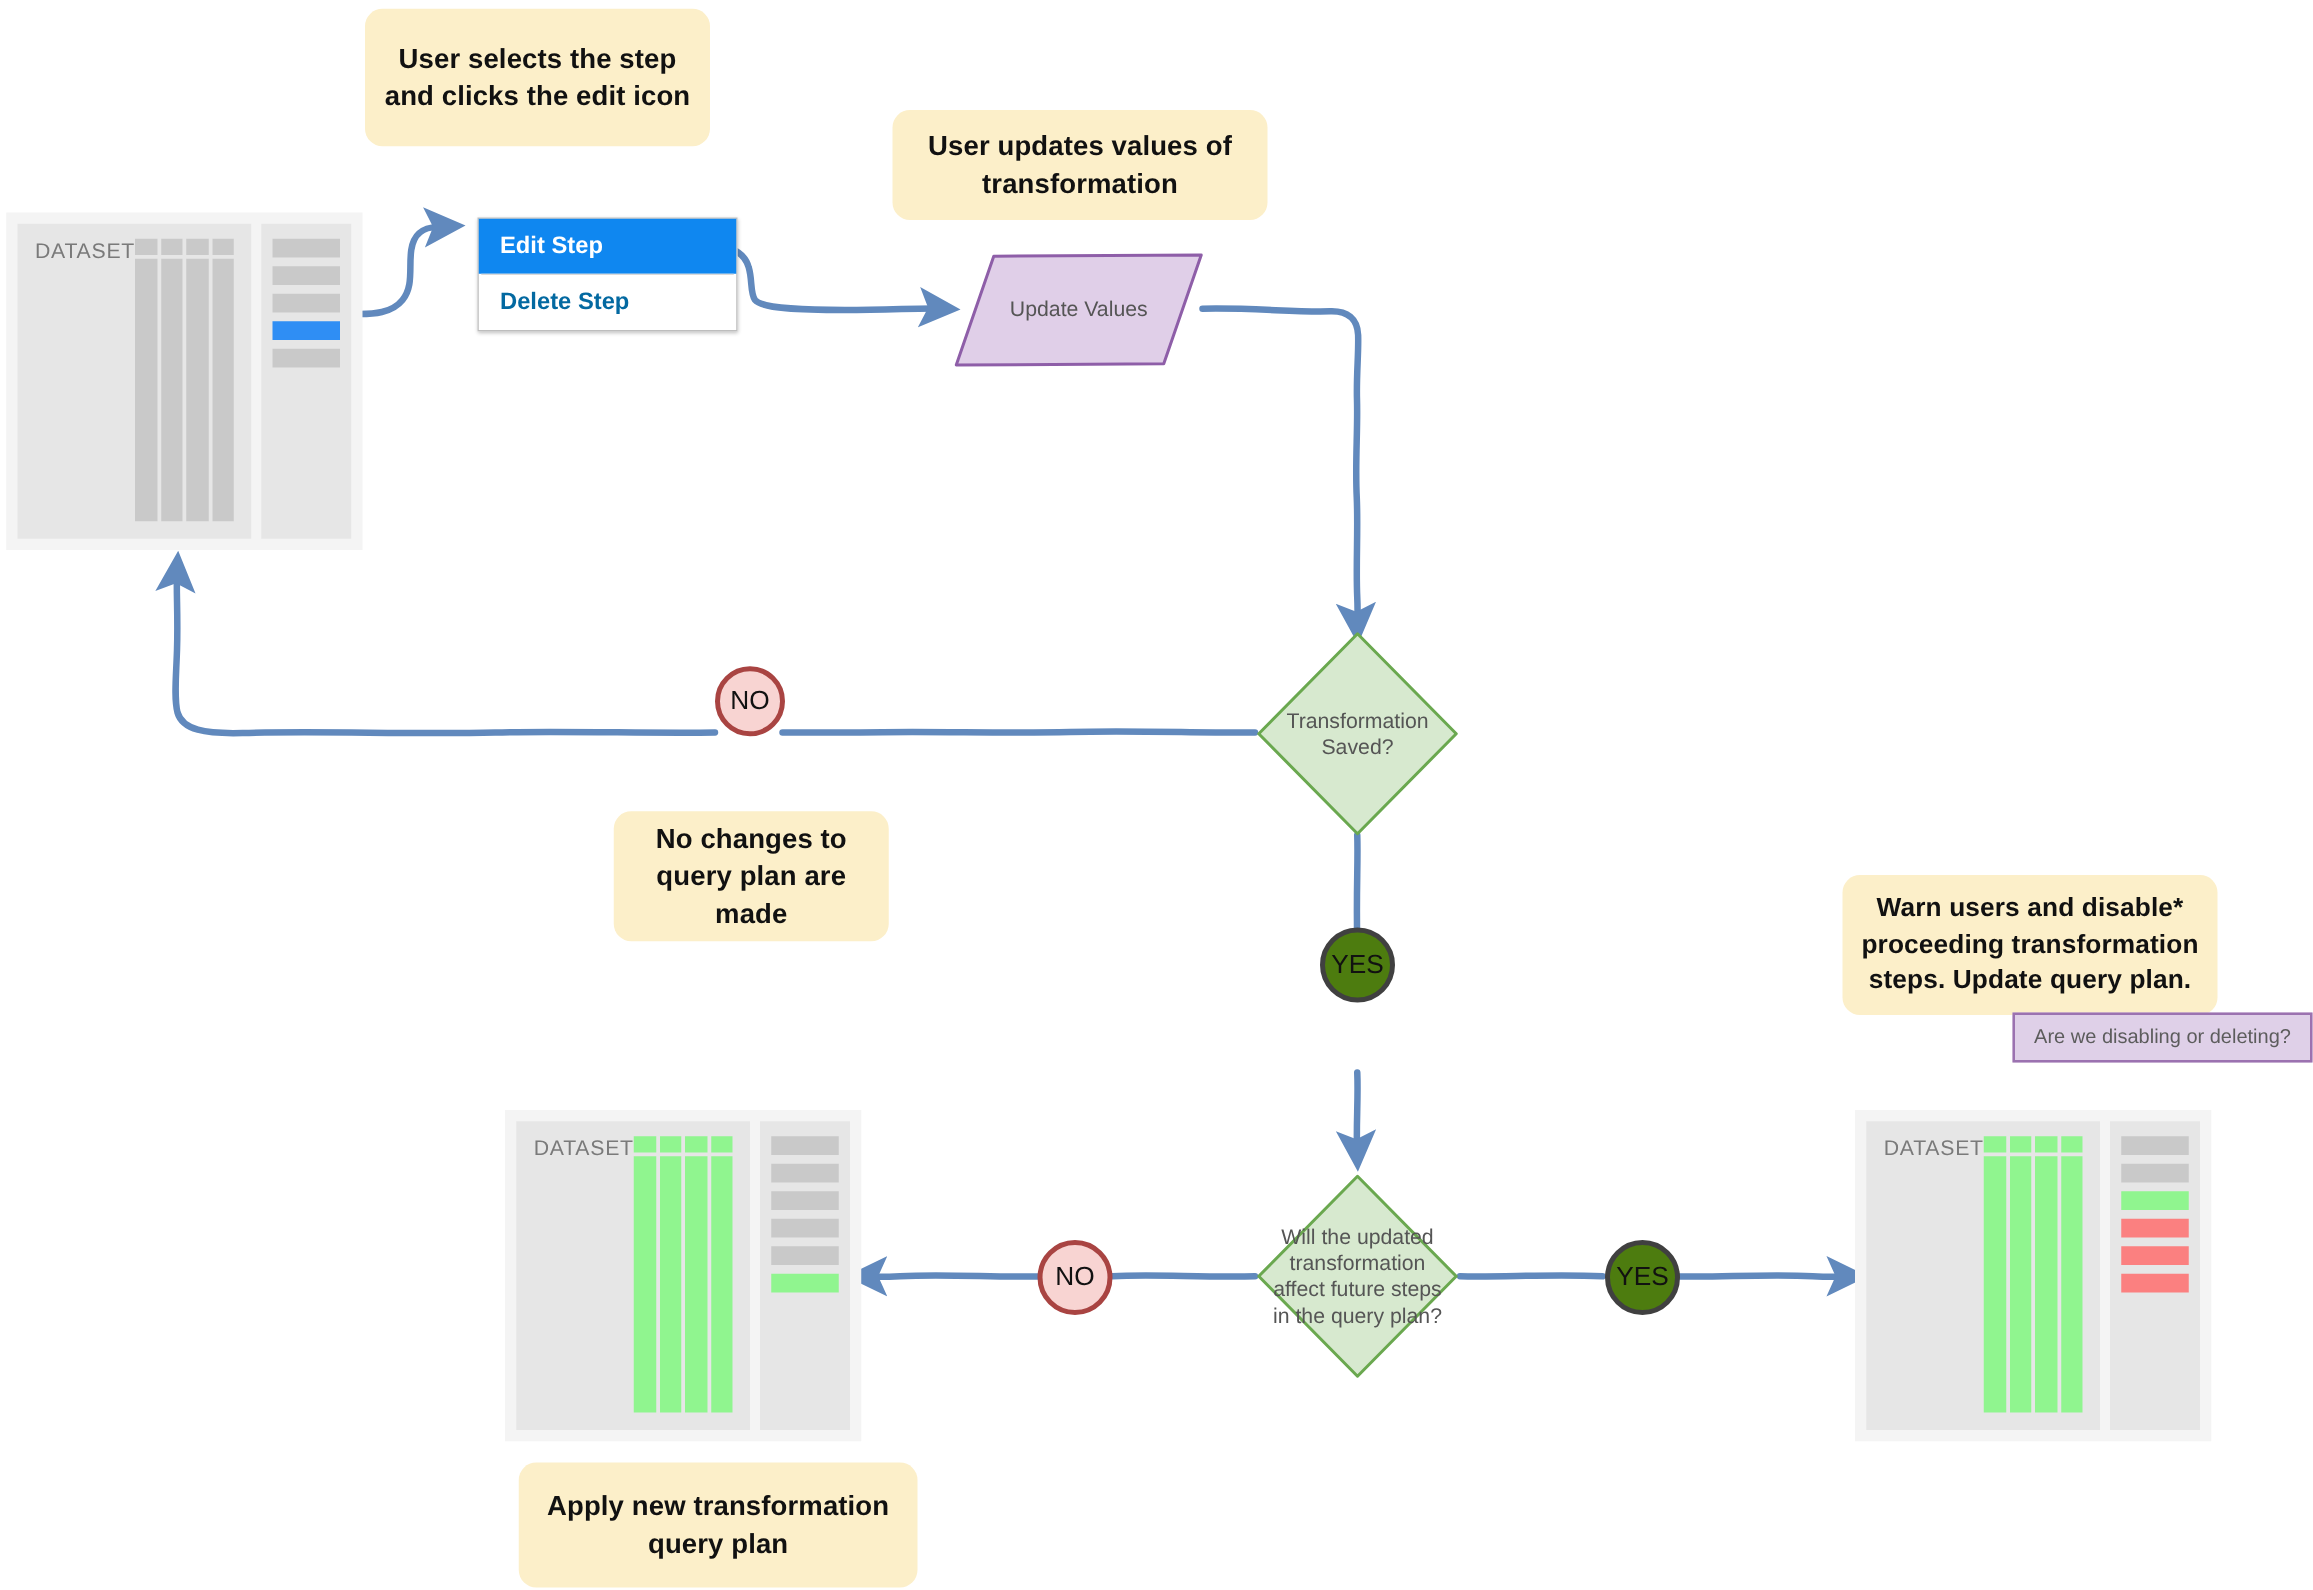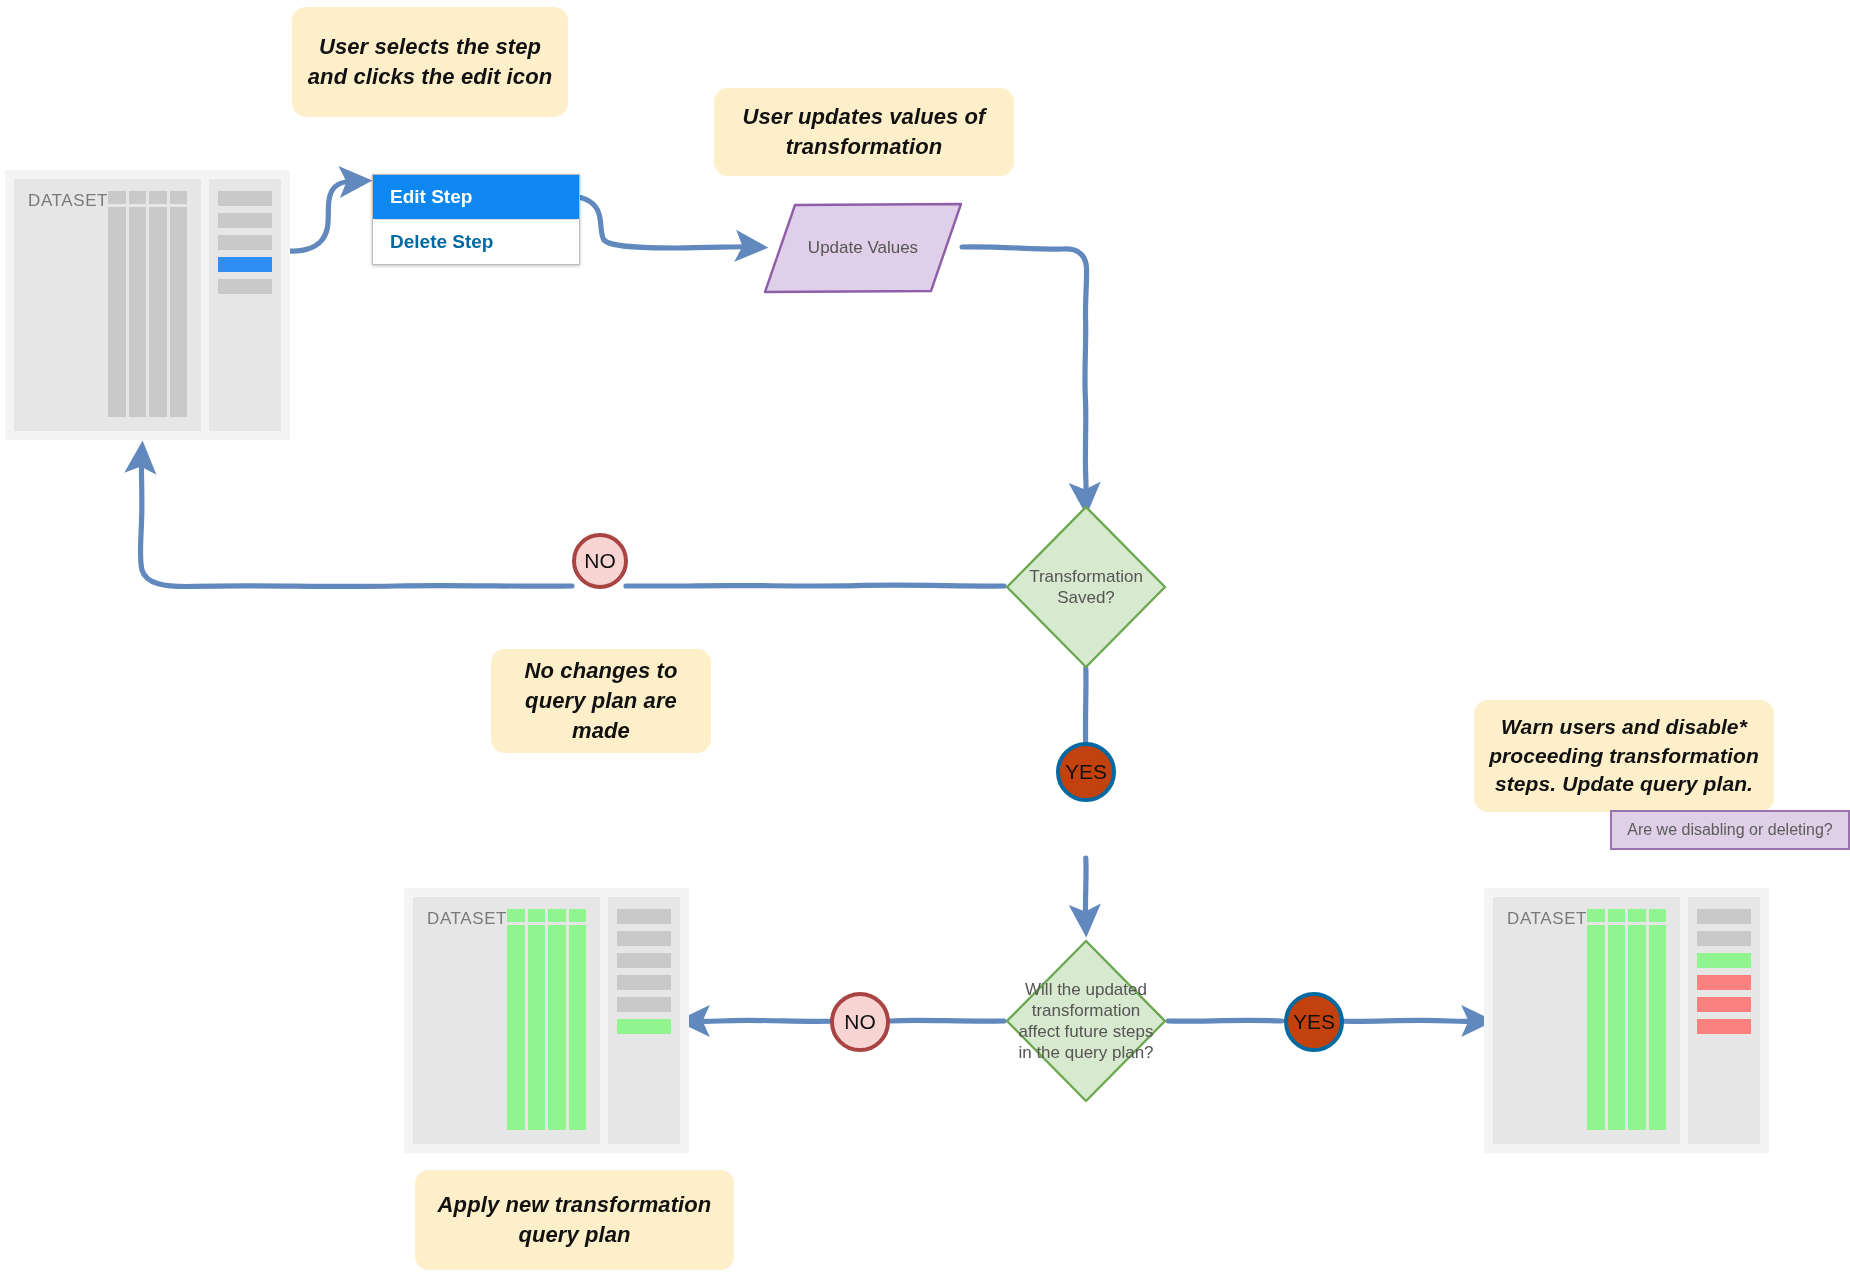--- a/index.html
+++ b/index.html
@@ -17,21 +17,20 @@
     position: absolute;
     left: 0; top: 0;
     width: 1850px; height: 1272px;
   }
   .abs { position: absolute; }
 
   
   .sticky {
     background: #fcefc9;
     border-radius: 14px;
-    font-style: italic;
     font-weight: bold;
     color: #111111;
     display: flex;
     align-items: center;
     justify-content: center;
     text-align: center;
     line-height: 1.35;
     padding: 10px 14px;
     letter-spacing: 0.1px;
   }
@@ -146,22 +145,22 @@
     align-items: center;
     justify-content: center;
     font-size: 21px;
     color: #111111;
   }
   .circle-no {
     background: #f8d4d2;
     border: 4px solid #a94442;
   }
   .circle-yes {
-    background: #c2410c;
-    border: 4px solid #0369a1;
+    background: #4d7c0f;
+    border: 4px solid #404040;
   }
 
   
   .purple-note {
     background: #dfd0e8;
     border: 2px solid #9b72b0;
     color: #5c5c5c;
     font-size: 16px;
     line-height: 1.3;
     display: flex;
@@ -242,21 +241,21 @@
   </div>
   <div class="dataset-side">
     <div class="step-bar"></div>
     <div class="step-bar"></div>
     <div class="step-bar"></div>
     <div class="step-bar blue"></div>
     <div class="step-bar"></div>
   </div>
 </div>
 
-<div class="ctx-menu abs" style="left:372px; top:174px; width:208px;">
+<div class="ctx-menu abs" style="left:382px; top:174px; width:208px;">
   <div class="ctx-item selected">
     <span>Edit Step</span>
   </div>
   <div class="ctx-sep"></div>
   <div class="ctx-item">
     <span>Delete Step</span>
   </div>
 </div>
 
 <div class="parallelogram-wrap" style="left:762px; top:202px; width:202px; height:92px;">

